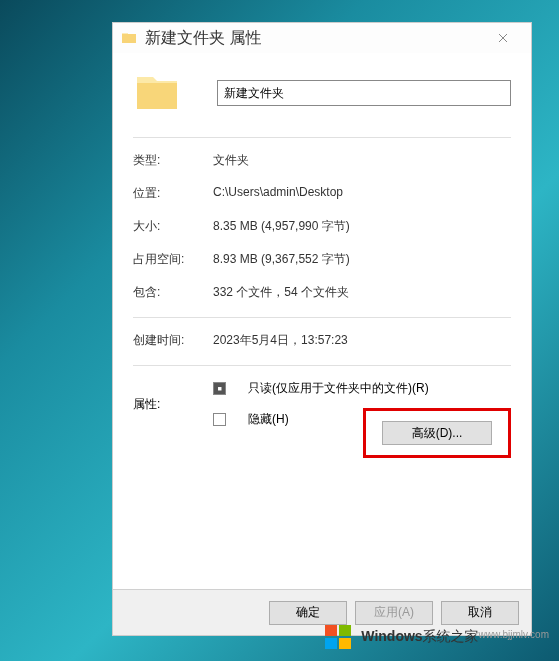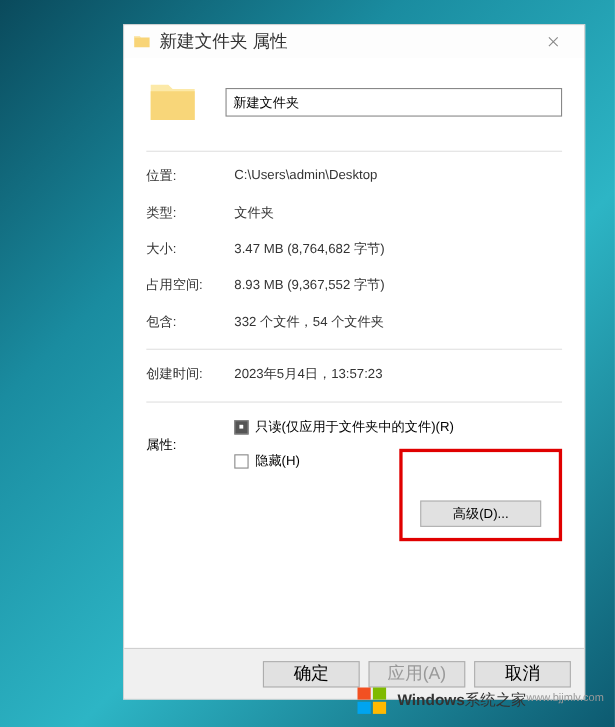--- a/index.html
+++ b/index.html
@@ -74,21 +74,21 @@
     }
     .content {
       flex: 1;
       padding: 16px 20px;
       background: #ffffff;
       overflow: hidden;
     }
     .folder-row {
       display: flex;
       align-items: center;
-      gap: 24px;
+      gap: 36px;
       margin-bottom: 20px;
     }
     .big-folder-icon { width: 48px; height: 48px; }
     .name-input {
       flex: 1;
       height: 26px;
       border: 1px solid #888;
       padding: 0 6px;
       font-size: 12px;
       font-family: inherit;
@@ -114,21 +114,21 @@
       font-size: 12px;
     }
     .attr-checkbox-group {
       display: flex;
       flex-direction: column;
       gap: 14px;
     }
     .cb-row {
       display: flex;
       align-items: center;
-      gap: 6px;
+      gap: 22px;
     }
     .cb {
       width: 13px;
       height: 13px;
       border: 1px solid #888;
       display: inline-flex;
       align-items: center;
       justify-content: center;
       font-size: 9px;
       line-height: 1;
@@ -148,36 +148,35 @@
       display: inline-block;
     }
     .advanced-button {
       width: 110px;
       height: 24px;
       font-size: 12px;
       font-family: inherit;
       background: #e1e1e1;
       border: 1px solid #adadad;
       cursor: pointer;
-      margin-top: 34px;
     }
     .footer {
       height: 46px;
       background: #f0f0f0;
       border-top: 1px solid #d0d0d0;
       display: flex;
       align-items: center;
       justify-content: flex-end;
       gap: 8px;
       padding: 0 12px;
     }
     .footer button {
-      width: 88px;
+      width: 78px;
       height: 24px;
-      font-size: 16px;
+      font-size: 12px;
       font-family: inherit;
       background: #e1e1e1;
       border: 1px solid #adadad;
       cursor: pointer;
     }
     .footer button:disabled {
       color: #999;
       cursor: default;
     }
     .watermark {
@@ -235,30 +234,30 @@
             <path fill="#fce9a8" d="M4 8h16l4 4h20v28H4z"></path>
             <path fill="#f8d679" d="M4 14h40v26H4z"></path>
           </svg>
       </span>
       <input class="name-input" value="新建文件夹" style="">
     </div>
 
     <hr class="hr">
 
     <div class="info-row">
+      <span class="info-label">类型:</span>
+      <span class="info-value">文件夹</span>
+    </div>
+    <div class="info-row">
       <span class="info-label">位置:</span>
       <span class="info-value">C:\Users\admin\Desktop</span>
     </div>
     <div class="info-row">
-      <span class="info-label">类型:</span>
-      <span class="info-value">文件夹</span>
-    </div>
-    <div class="info-row">
       <span class="info-label">大小:</span>
-      <span class="info-value">3.47 MB (8,764,682 字节)</span>
+      <span class="info-value">8.35 MB (4,957,990 字节)</span>
     </div>
     <div class="info-row">
       <span class="info-label">占用空间:</span>
       <span class="info-value">8.93 MB (9,367,552 字节)</span>
     </div>
     <div class="info-row">
       <span class="info-label">包含:</span>
       <span class="info-value">332 个文件，54 个文件夹</span>
     </div>
 

